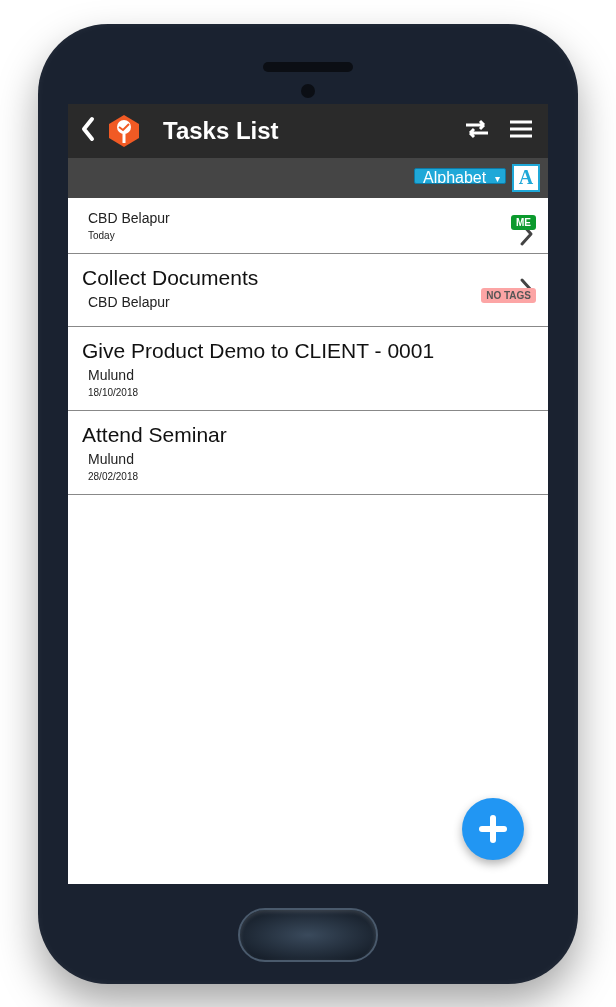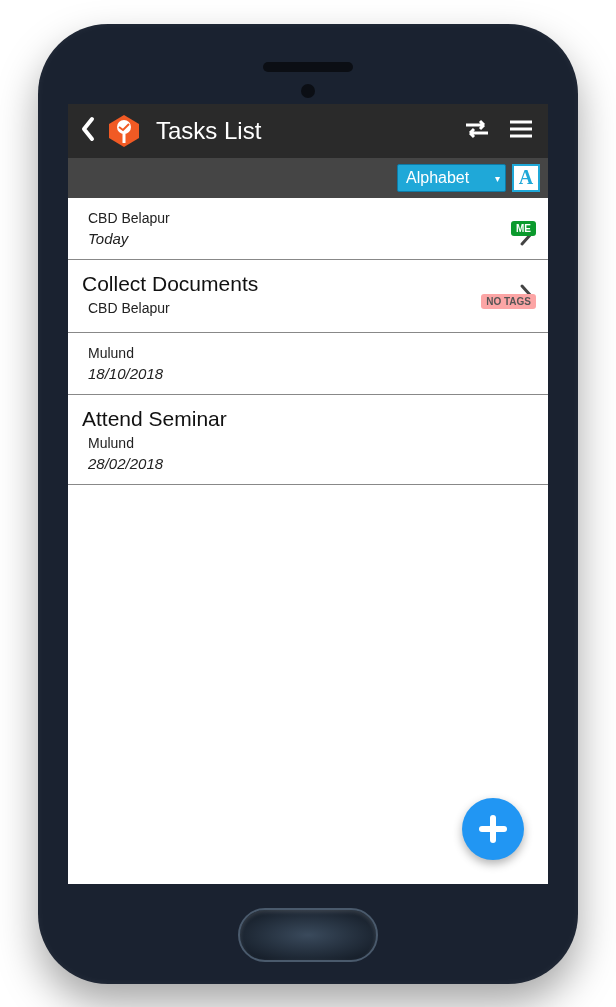--- a/index.html
+++ b/index.html
@@ -73,39 +73,39 @@
   .back-btn { color: #fff; cursor: pointer; }
   .logo {
     display: inline-flex;
     align-items: center;
     justify-content: center;
   }
   .title {
     color: #fff;
     font-size: 24px;
     flex: 1;
-    font-weight: 400;
-    margin-left: 6px;
+    font-weight: 700;
+    margin-left: 13px;
   }
   .refresh-btn, .menu-btn { color: #fff; cursor: pointer; padding: 4px; }
   .subheader {
     background: #454545;
     height: 40px;
     display: flex;
     align-items: center;
     justify-content: flex-end;
     padding: 0 8px;
     gap: 6px;
   }
   .sort-select {
     background: #1fa8d8;
     color: #fff;
     border: 1px solid #0d7aa6;
-    height: 28px;
-    padding: 0 35px 0 8px;
+    height: 16px;
+    padding: 0 18px 0 8px;
     font-size: 16px;
     font-weight: 400;
     appearance: none;
     position: relative;
     border-radius: 2px;
   }
   .sort-wrap { position: relative; }
   .sort-wrap::after {
     content: "▾";
     position: absolute;
@@ -142,22 +142,21 @@
     font-weight: 400;
     margin-bottom: 4px;
   }
   .row-sub {
     font-size: 14px;
     color: #222;
     padding-left: 6px;
     margin-bottom: 4px;
   }
   .row-date {
-    font-size: 15px;
-    font-style: italic;
+    font-size: 10px;
     color: #222;
     padding-left: 6px;
   }
   .chevron {
     position: absolute;
     right: 12px;
     top: 22px;
   }
   .tag {
     position: absolute;
@@ -243,20 +242,21 @@
         </div>
         <div class="row">
           <div class="row-title">Collect Documents</div>
           <div class="row-sub">CBD Belapur</div>
           <svg width="18" height="28" viewBox="0 0 18 28" class="chevron">
             <path d="M4 4 L13 14 L4 24" stroke="#444" stroke-width="3" fill="none" stroke-linecap="round" stroke-linejoin="round"></path>
           </svg>
           <span class="tag tag-no">NO TAGS</span>
         </div>
         <div class="row">
+          <div class="row-title">Give Product Demo to CLIENT - 0001</div>
           <div class="row-sub">Mulund</div>
           <div class="row-date">18/10/2018</div>
         </div>
         <div class="row">
           <div class="row-title">Attend Seminar</div>
           <div class="row-sub">Mulund</div>
           <div class="row-date">28/02/2018</div>
         </div>
       </div>
 

